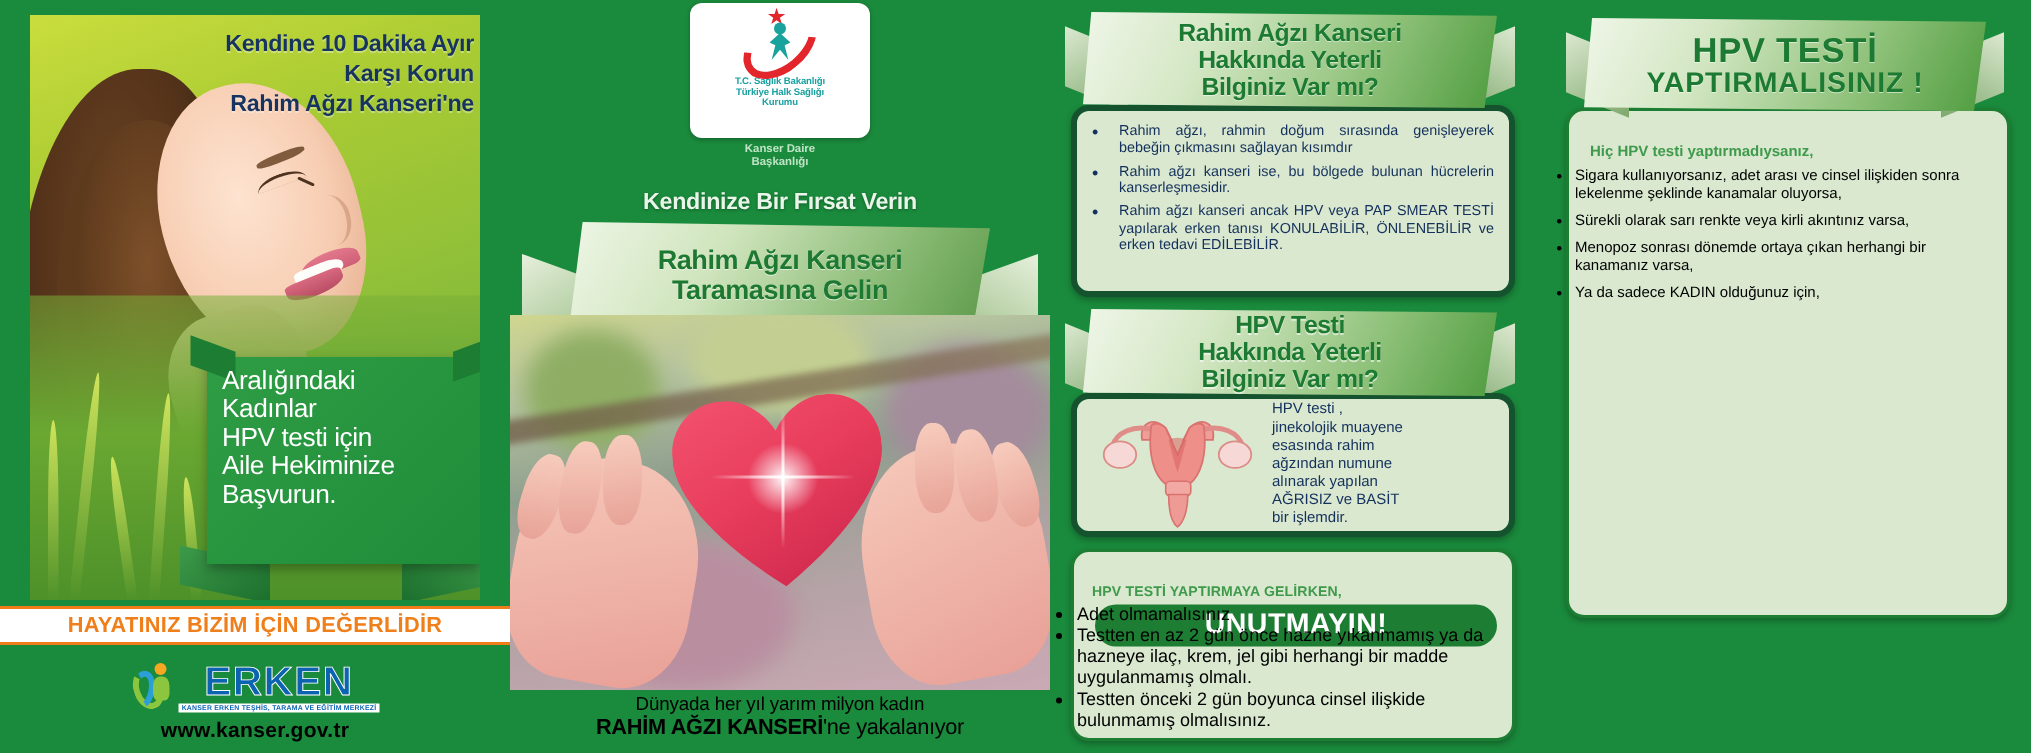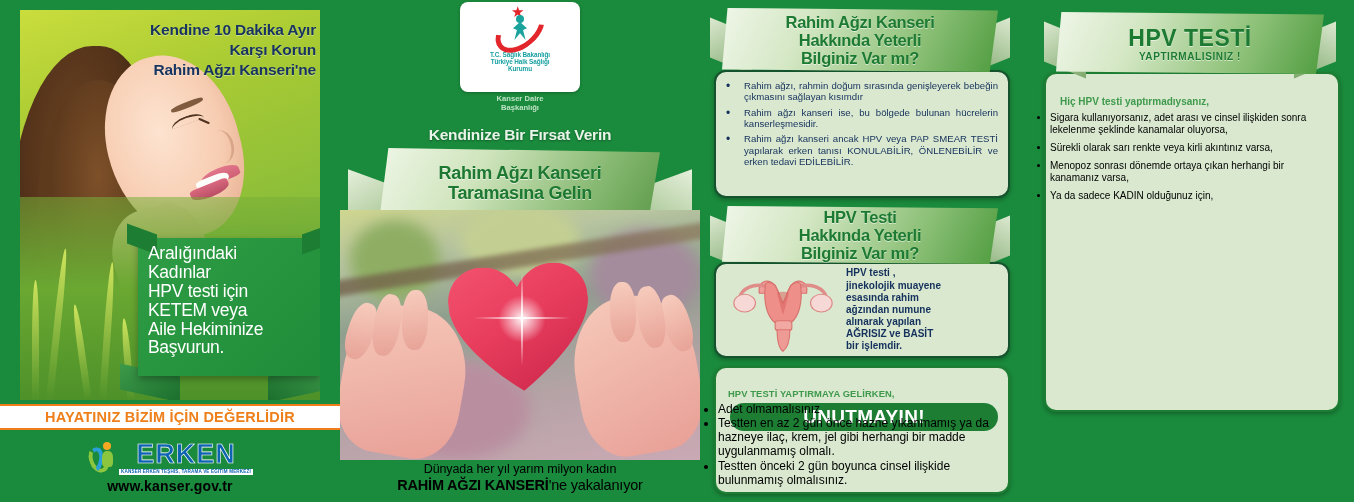--- a/index.html
+++ b/index.html
@@ -265,21 +265,21 @@
     clip-path:polygon(2% 0%, 100% 4%, 97% 100%, 0% 96%);
     display:flex; flex-direction:column; align-items:center; justify-content:center;
     text-align:center;
   }
   .hdr-main span {
     color:#1d7a32; font-weight:bold; line-height:1.1; letter-spacing:-0.3px;
     text-shadow:0 1px 0 rgba(255,255,255,.55);
   }
   .body-card {
     position:relative; background:#d9e8cf;
-    border:2px solid #14532d; border-radius:12px;
+    border:4px solid #14532d; border-radius:12px;
     box-shadow:0 2px 4px rgba(0,0,0,.28);
     z-index:2;
   }
   .body-card ul { list-style:none; }
   .body-card li {
     position:relative; padding-left:26px; color:#14305c;
     text-align:justify; margin-bottom:4px;
   }
   .body-card li:before {
     content:"\2022"; position:absolute; left:8px; top:-1px; color:#14305c; font-size:12px;
@@ -290,21 +290,21 @@
   .p3-s1-hdr { position:absolute; left:22px; top:8px; width:276px; height:64px; }
   .p3-s1-hdr .hdr-main { width:100%; height:64px; }
   .p3-s1-hdr .hdr-main span { font-size:16.5px; }
   .p3-s1-body { position:absolute; left:14px; top:70px; width:296px; height:128px; padding:8px 10px 6px 2px; }
   .p3-s1-body li { font-size:9.6px; line-height:1.18; }
 
   .p3-s2-hdr { position:absolute; left:22px; top:206px; width:276px; height:58px; }
   .p3-s2-hdr .hdr-main { width:100%; height:58px; }
   .p3-s2-hdr .hdr-main span { font-size:16.5px; }
   .p3-s2-body { position:absolute; left:14px; top:262px; width:296px; height:96px;
-    display:flex; align-items:center; padding:6px 8px;font-weight:bold; }
+    display:flex; align-items:center; padding:6px 8px; }
   .uterus { position:relative; width:118px; height:86px; flex:0 0 118px; }
   .p3-s2-text { color:#14305c; font-size:10px; line-height:1.22; padding-left:4px; }
   .p3-s2-text span { display:block; }
 
   .p3-s3 { position:absolute; left:14px; top:366px; width:296px; height:128px;
     background:#d9e8cf; border:2px solid #1d7e33; border-radius:12px;
     box-shadow:0 2px 4px rgba(0,0,0,.28); }
   .unut-pill {
     position:absolute; left:14px; top:-13px; width:268px; height:28px;
     background:#1d7e33; border-radius:14px;
@@ -314,21 +314,21 @@
   .p3-s3-lead { position:absolute; left:12px; top:20px; color:#3f9a4c;
     font-weight:bold; font-size:9.4px; letter-spacing:0.1px; }
   .p3-s3 ul { position:absolute; left:0; top:34px; width:100%; padding:0 10px 0 2px; }
   .p3-s3 li { font-size:12px; line-height:1.18; }
 
   
   .panel4 { position:absolute; left:1030px; top:0; width:324px; height:502px; }
   .p4-hdr { position:absolute; left:26px; top:12px; width:268px; height:62px; }
   .p4-hdr .hdr-main { width:100%; height:62px; padding-top:2px; }
   .p4-hdr .hdr-main .h1 { font-size:23px; letter-spacing:0.5px; }
-  .p4-hdr .hdr-main .h2 { font-size:10px; letter-spacing:0.6px; }
+  .p4-hdr .hdr-main .h2 { font-size:19px; letter-spacing:0.6px; }
   .p4-body { position:absolute; left:14px; top:72px; width:296px; height:340px;
     background:#d9e8cf; border:2px solid #1d7e33; border-radius:12px;
     box-shadow:0 2px 4px rgba(0,0,0,.28); padding:0; }
   .p4-lead { position:absolute; left:14px; top:22px; color:#3f9a4c;
     font-weight:bold; font-size:10px; }
   .p4-body ul { position:absolute; left:0; top:38px; width:100%; padding:0 12px 0 4px; }
   .p4-body li { font-size:10px; line-height:1.2; margin-bottom:6px; }
 </style>
 </head>
 <body>
@@ -366,21 +366,20 @@
       </div>
 
       <div class="p1-ribbon-l"></div>
       <div class="p1-ribbon-r"></div>
 
       <div class="p1-greenbox">
         <div class="p1-gb-text">
           <span class="lin">Aralığındaki</span>
           <span class="lin">Kadınlar</span>
           <span class="lin">HPV testi için</span>
-          <span class="lin">KETEM veya</span>
           <span class="lin">Aile Hekiminize</span>
           <span class="lin">Başvurun.</span>
         </div>
       </div>
     </div>
 
     <div class="p1-orangebar">
       <span>HAYATINIZ BİZİM İÇİN DEĞERLİDİR</span>
     </div>
 

